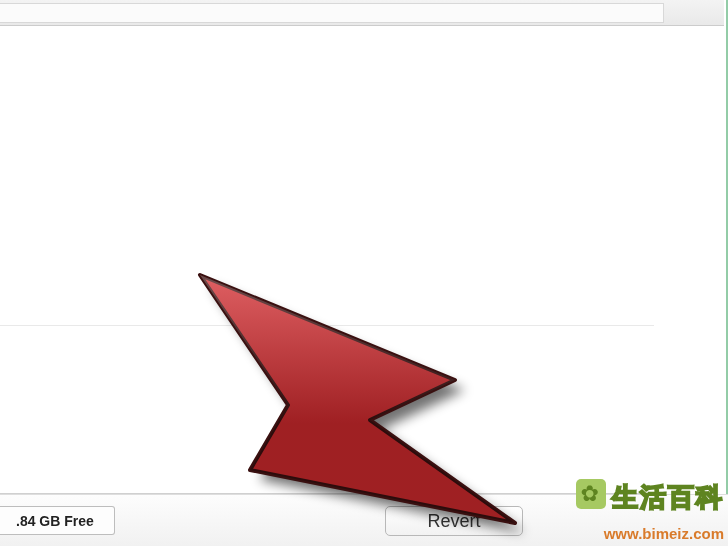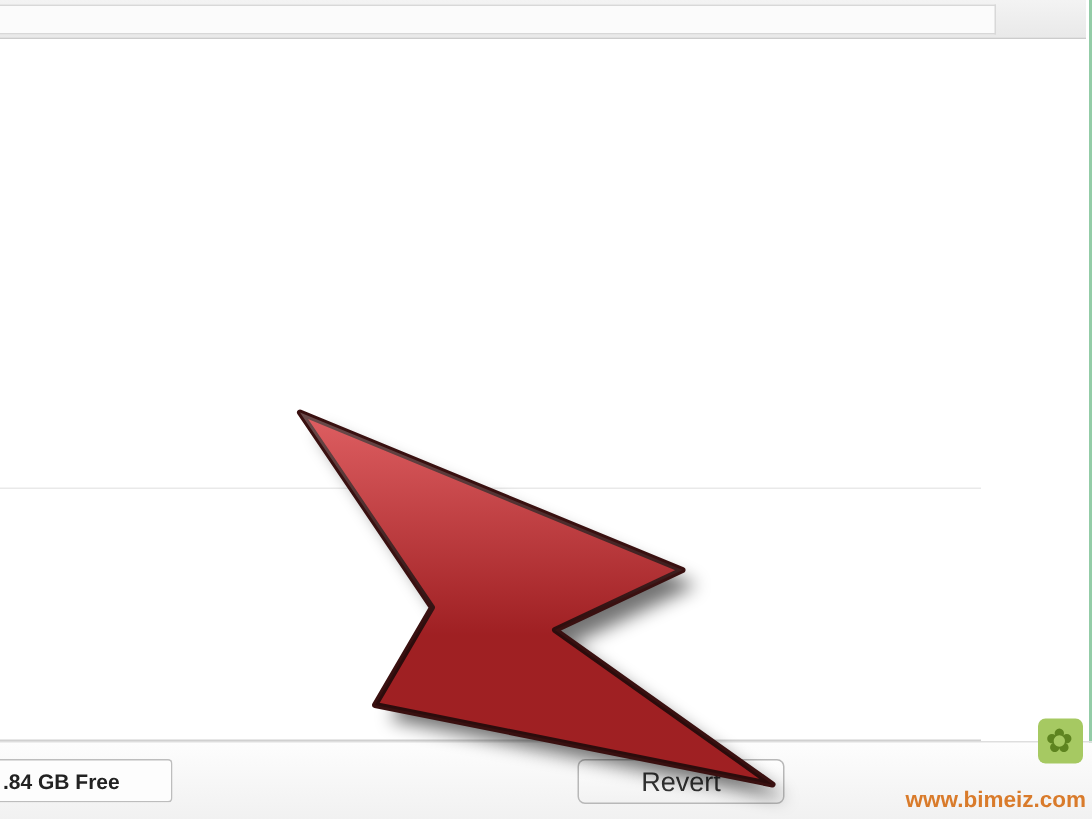--- a/index.html
+++ b/index.html
@@ -73,21 +73,21 @@
       left: 0;
       top: 11px;
       height: 29px;
       width: 115px;
       background: #fdfdfd;
       border: 1px solid #bdbdbd;
       border-left: none;
       border-radius: 0 3px 3px 0;
       display: flex;
       align-items: center;
-      padding-left: 2px;
+      padding-left: 16px;
       font-size: 14px;
       color: #222;
       font-weight: 600;
     }
     .button-group {
       position: absolute;
       right: 205px;
       top: 11px;
       display: flex;
       gap: 8px;
@@ -193,15 +193,16 @@
     <linearGradient id="g1" x1="0" y1="0" x2="0" y2="1">
       <stop offset="0%" stop-color="#fff"></stop>
       <stop offset="60%" stop-color="#000"></stop>
     </linearGradient>
   </defs>
 </svg>
 
 <div class="watermark">
   <div>
     <span class="gear-box"></span>
+    <span class="chinese">生活百科</span>
   </div>
   <div class="url">www.bimeiz.com</div>
 </div>
 
 </body></html>

